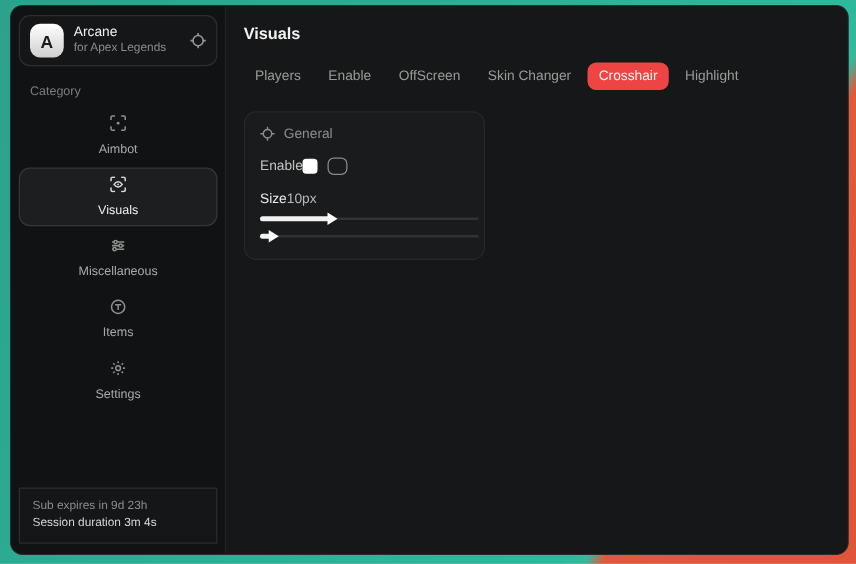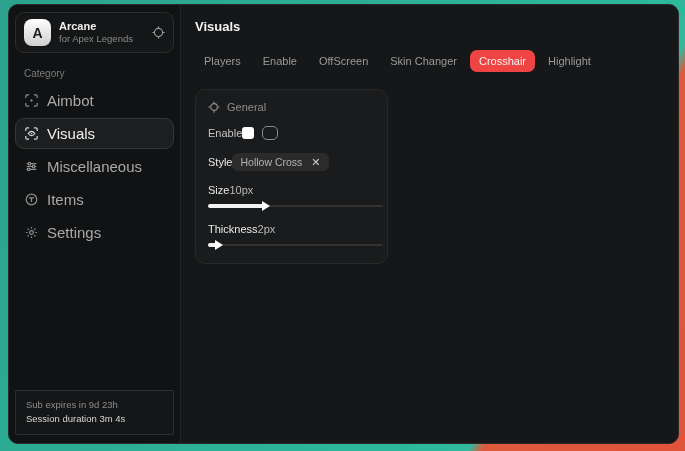--- a/index.html
+++ b/index.html
@@ -23,29 +23,29 @@
     margin:7px 6px 0 6px; padding:6px 8px; border:1px solid #2d2d2d;
     border-radius:9px; display:flex; align-items:center; gap:8px; background:#151617;
   }
   .logo {
     width:27px; height:27px; border-radius:8px;
     background:linear-gradient(180deg,#ffffff,#cfcfcf);
     color:#1a1a1a; font-weight:bold; font-size:14px;
     display:flex; align-items:center; justify-content:center; flex-shrink:0;
   }
   .brand-text { flex:1; line-height:1.25; }
-  .brand-title { color:#f0f0f0; font-size:11px; font-weight:bold; }
+  .brand-title { color:#f0f0f0; font-size:11px; font-weight:normal; }
   .brand-sub { color:#8b8b8b; font-size:9.5px; }
   .brand-icon { color:#9a9a9a; flex-shrink:0; }
   .category { color:#7d7d7d; font-size:10px; margin:15px 0 6px 15px; }
   .nav { display:flex; flex-direction:column; gap:2px; padding:0 6px; }
   .nav-item {
     display:flex; align-items:center; gap:9px; padding:6px 9px;
     border:1px solid transparent; border-radius:9px;
-    color:#a9a9a9; font-size:15px; cursor:default;
+    color:#a9a9a9; font-size:10px; cursor:default;flex-direction:column;
   }
   .nav-item .ic { color:#8f8f8f; display:flex; }
   .nav-item.active {
     background:#1d1e1f; border-color:#363636; color:#eeeeee;
   }
   .nav-item.active .ic { color:#d8d8d8; }
   .sidebar-spacer { flex:1; }
   .sub-card {
     margin:0 6px 8px 6px; padding:7px 10px; border:1px solid #2d2d2d;
     border-radius:1px; line-height:1.55; background:#151617;
@@ -205,42 +205,31 @@
       </div>
 
       <div class="row">
         <span class="row-label">Enable</span>
         <span class="enable-controls">
           <span class="swatch"></span>
           <span class="checkbox"></span>
         </span>
       </div>
 
-      <div class="row">
-        <span class="row-label strong">Style</span>
-        <span class="chip">
-          <span class="chip-text">Hollow Cross</span>
-          <span class="chip-x">✕</span>
-        </span>
-      </div>
 
       <div class="row">
         <span class="row-label strong">Size</span>
         <span class="row-value">10px</span>
       </div>
       <div class="slider">
         <span class="slider-track"></span>
         <span class="slider-fill" style="width: 32%;"></span>
         <span class="slider-thumb" style="left: 32%;"></span>
       </div>
 
-      <div class="row">
-        <span class="row-label strong">Thickness</span>
-        <span class="row-value">2px</span>
-      </div>
       <div class="slider">
         <span class="slider-track"></span>
         <span class="slider-fill" style="width: 5%;"></span>
         <span class="slider-thumb" style="left: 5%;"></span>
       </div>
     </div>
   </div>
 </div>
 
 </body></html>

